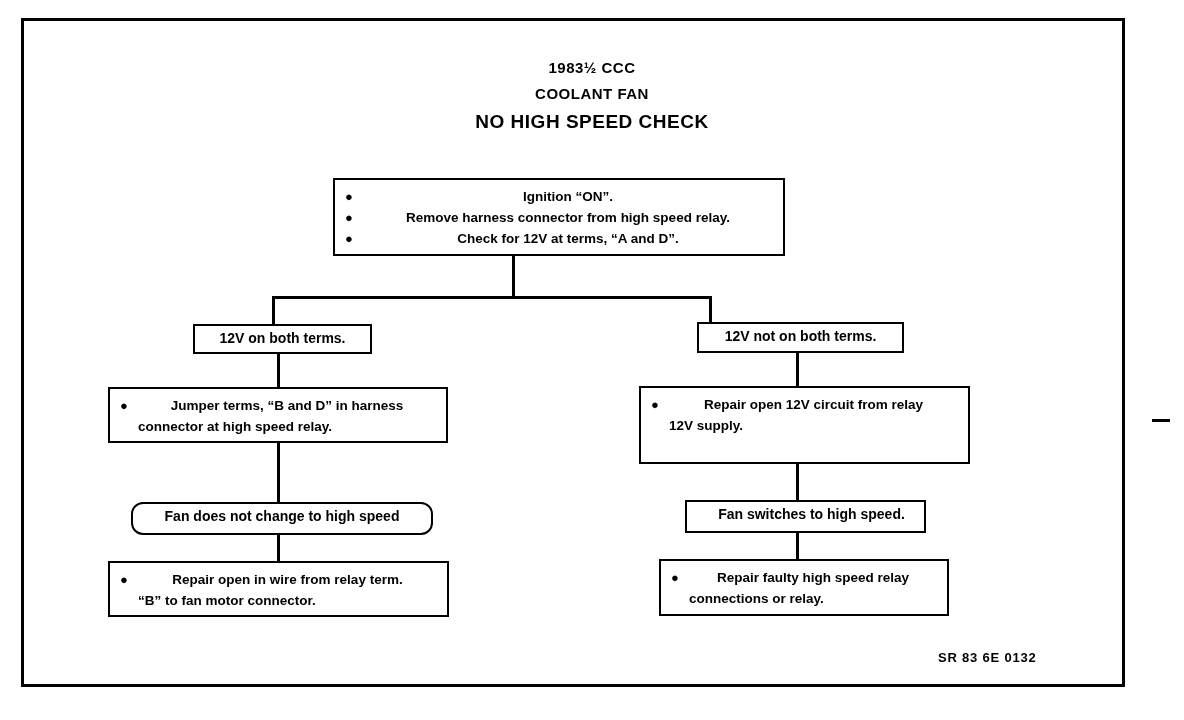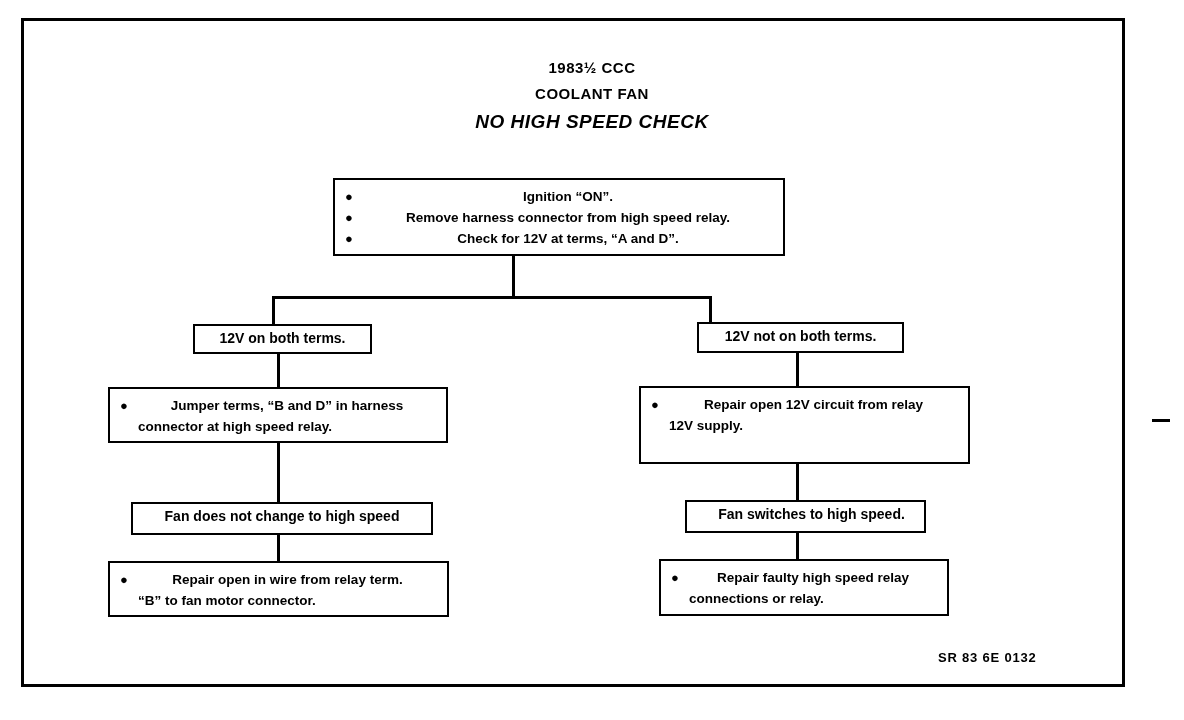--- a/index.html
+++ b/index.html
@@ -50,21 +50,21 @@
     text-align: center;
     line-height: 1.0;
   }
   #title-block .t-line {
     font-weight: bold;
     letter-spacing: 0.5px;
     white-space: nowrap;
   }
   .t1 { font-size: 15px; margin-bottom: 11px; }
   .t2 { font-size: 15px; margin-bottom: 11px; }
-  .t3 { font-size: 19px; margin-bottom: 9px; font-style: italic; }
+  .t3 { font-size: 19px; margin-bottom: 9px; }
   .t4 { font-size: 14px; }
 
   
   .box {
     position: absolute;
     border: 2.5px solid #000000;
     background: #ffffff;
     box-sizing: border-box;
     z-index: 3;
   }
@@ -103,21 +103,21 @@
     white-space: nowrap;
     text-align: center;
   }
 
   
   #box-start      { left: 333px; top: 178px; width: 452px; height: 78px; }
   #box-left-cond  { left: 193px; top: 324px; width: 179px; height: 30px; }
   #box-right-cond { left: 697px; top: 322px; width: 207px; height: 31px; }
   #box-left-act   { left: 108px; top: 387px; width: 340px; height: 56px; }
   #box-right-act  { left: 639px; top: 386px; width: 331px; height: 78px; }
-  #box-left-res   { left: 131px; top: 502px; width: 302px; height: 33px; }
+  #box-left-res   { left: 131px; top: 502px; width: 302px; height: 33px; border-radius: 12px; }
   #box-right-res  { left: 685px; top: 500px; width: 241px; height: 33px; padding-left: 12px; }
   #box-left-fix   { left: 108px; top: 561px; width: 341px; height: 56px; }
   #box-right-fix  { left: 659px; top: 559px; width: 290px; height: 57px; }
 
   #box-left-cond .box-inner,
   #box-right-cond .box-inner,
   #box-left-res .box-inner,
   #box-right-res .box-inner {
     padding: 4px 8px 4px 8px;
   }

